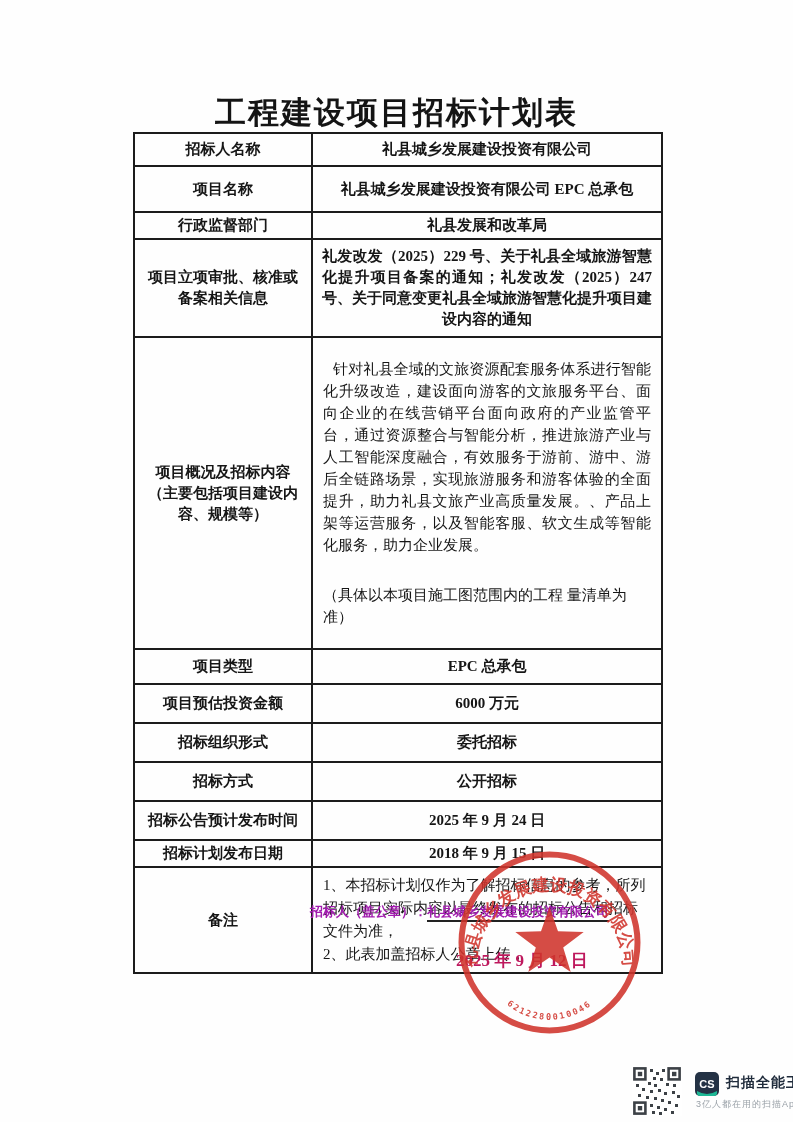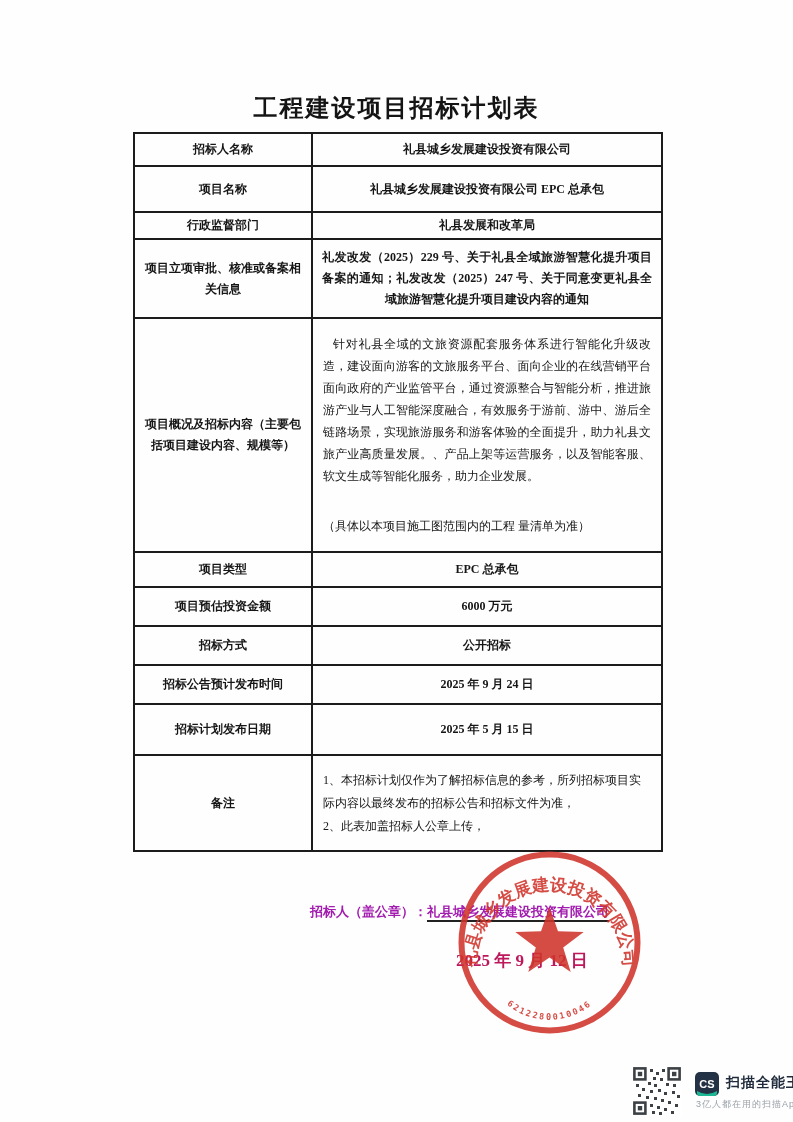--- a/index.html
+++ b/index.html
@@ -13,33 +13,33 @@
     background: #fefefe;
     color: #1a1a1a;
     overflow: hidden;
   }
   .doc-title {
     position: absolute;
     top: 92px;
     left: 0;
     width: 100%;
     text-align: center;
-    font-size: 24px;
+    font-size: 31px;
     font-weight: bold;
     letter-spacing: 2px;
     color: #141414;
   }
   .bid-table {
     position: absolute;
     left: 133px;
     top: 132px;
     width: 528px;
     border-collapse: collapse;
     table-layout: fixed;
-    font-size: 12px;
+    font-size: 15px;
     color: #161616;
   }
   .bid-table td {
     border: 2px solid #1c1c1c;
     vertical-align: middle;
   }
   .bid-table td.lbl {
     text-align: center;
     padding: 2px 10px;
     font-weight: 600;
@@ -52,21 +52,21 @@
     line-height: 21px;
   }
   .bid-table td.val-just {
     text-align: justify;
     text-align-last: center;
     padding: 6px 9px;
   }
   .bid-table td.val-long {
     text-align: left;
     vertical-align: middle;
-    padding: 8px 10px;
+    padding: 20px 10px;
     font-family: Liberation Serif, serif;
   }
   .bid-table td.val-long .para1 {
     text-align: justify;
     text-indent: 10px;
     line-height: 22px;
   }
   .bid-table td.val-long .para2 {
     margin-top: 28px;
     line-height: 22px;
@@ -80,21 +80,21 @@
   tr.r0  td { height: 33px; }
   tr.r1  td { height: 46px; margin-left: 12px; }
   tr.r2  td { height: 27px; }
   tr.r3  td { height: 79px; }
   tr.r4  td { height: 234px; }
   tr.r5  td { height: 35px; }
   tr.r6  td { height: 39px; }
   tr.r7  td { height: 39px; }
   tr.r8  td { height: 39px; }
   tr.r9  td { height: 39px; }
-  tr.r10 td { height: 51px; }
+  tr.r10 td { height: 27px; }
   tr.r11 td { height: 96px; }
   .signature-line {
     position: absolute;
     left: 310px;
     top: 903px;
     font-size: 13px;
     font-weight: 600;
     color: #a21caf;
     white-space: nowrap;
   }
@@ -173,31 +173,35 @@
         </td>
       </tr>
       <tr class="r5">
         <td class="lbl">项目类型</td>
         <td class="val">EPC 总承包</td>
       </tr>
       <tr class="r6">
         <td class="lbl">项目预估投资金额</td>
         <td class="val">6000 万元</td>
       </tr>
+      <tr class="r7">
+        <td class="lbl">招标组织形式</td>
+        <td class="val">委托招标</td>
+      </tr>
       <tr class="r8">
         <td class="lbl">招标方式</td>
         <td class="val">公开招标</td>
       </tr>
       <tr class="r9">
         <td class="lbl">招标公告预计发布时间</td>
         <td class="val">2025 年 9 月 24 日</td>
       </tr>
       <tr class="r10">
         <td class="lbl">招标计划发布日期</td>
-        <td class="val">2025 年 5 月 15 日</td>
+        <td class="val">2018 年 9 月 15 日</td>
       </tr>
       <tr class="r11">
         <td class="lbl">备注</td>
         <td class="val-remark">1、本招标计划仅作为了解招标信息的参考，所列招标项目实际内容以最终发布的招标公告和招标文件为准，
 2、此表加盖招标人公章上传，</td>
       </tr>
     </tbody>
   </table>
 
   <div class="signature-line">

